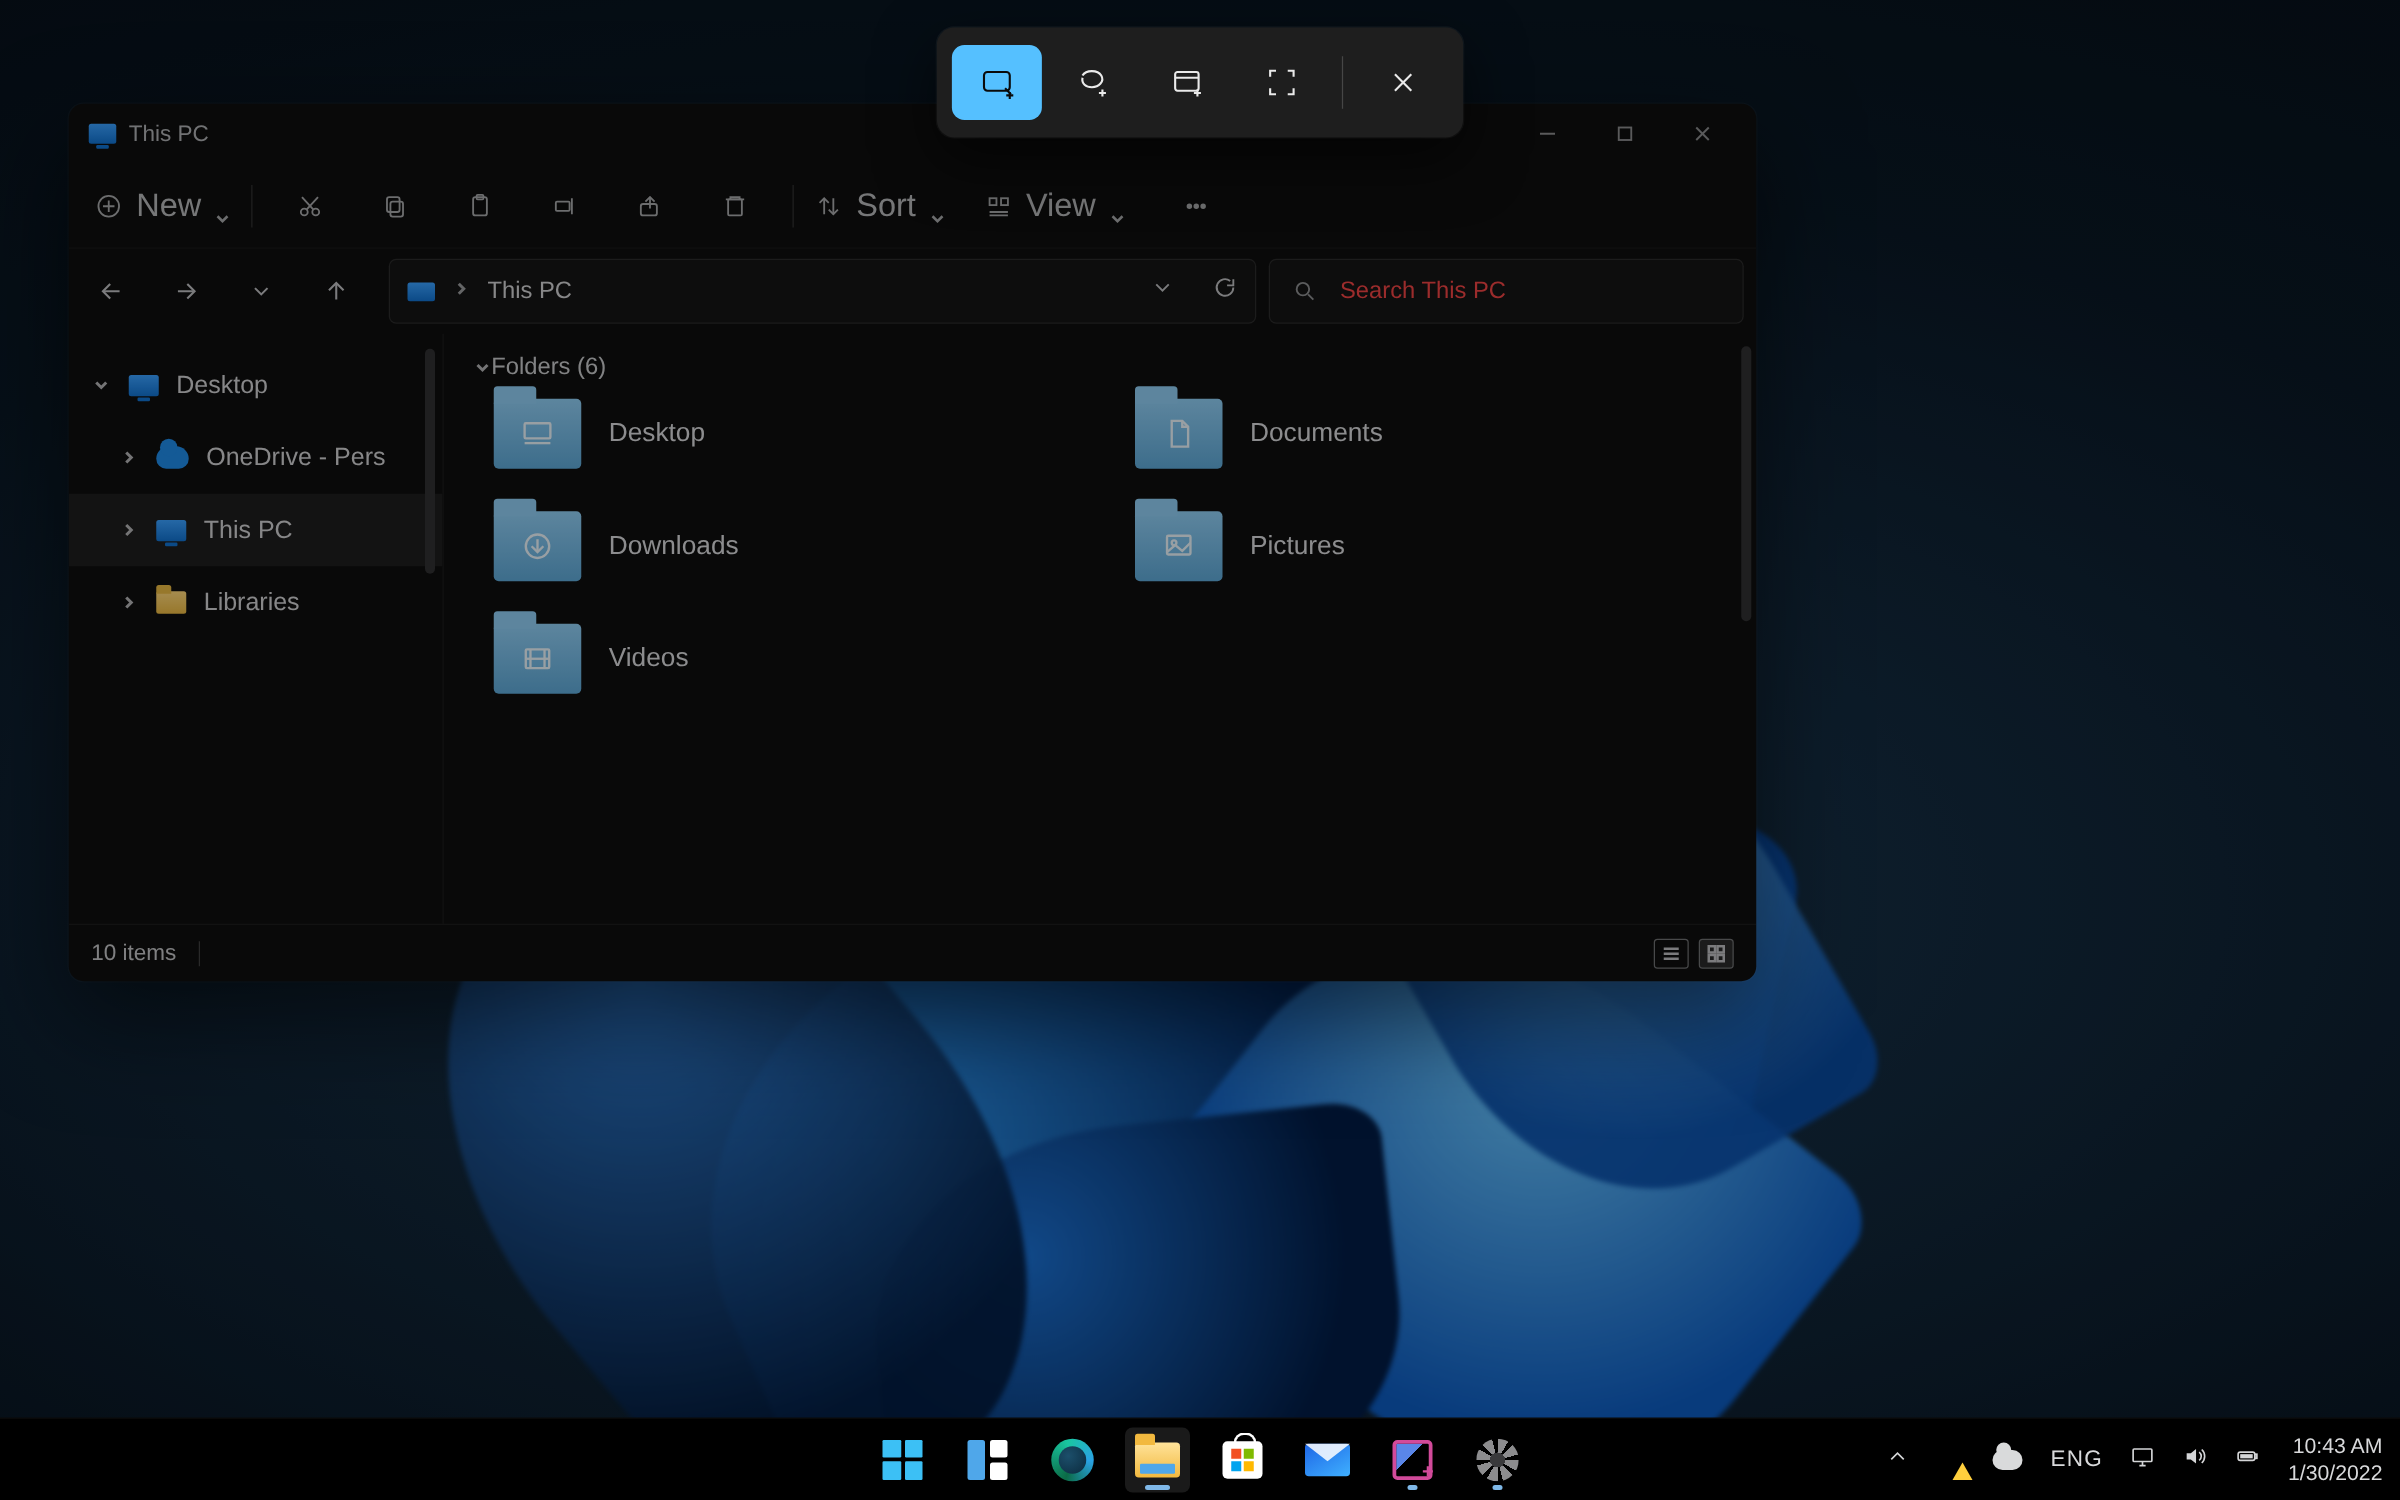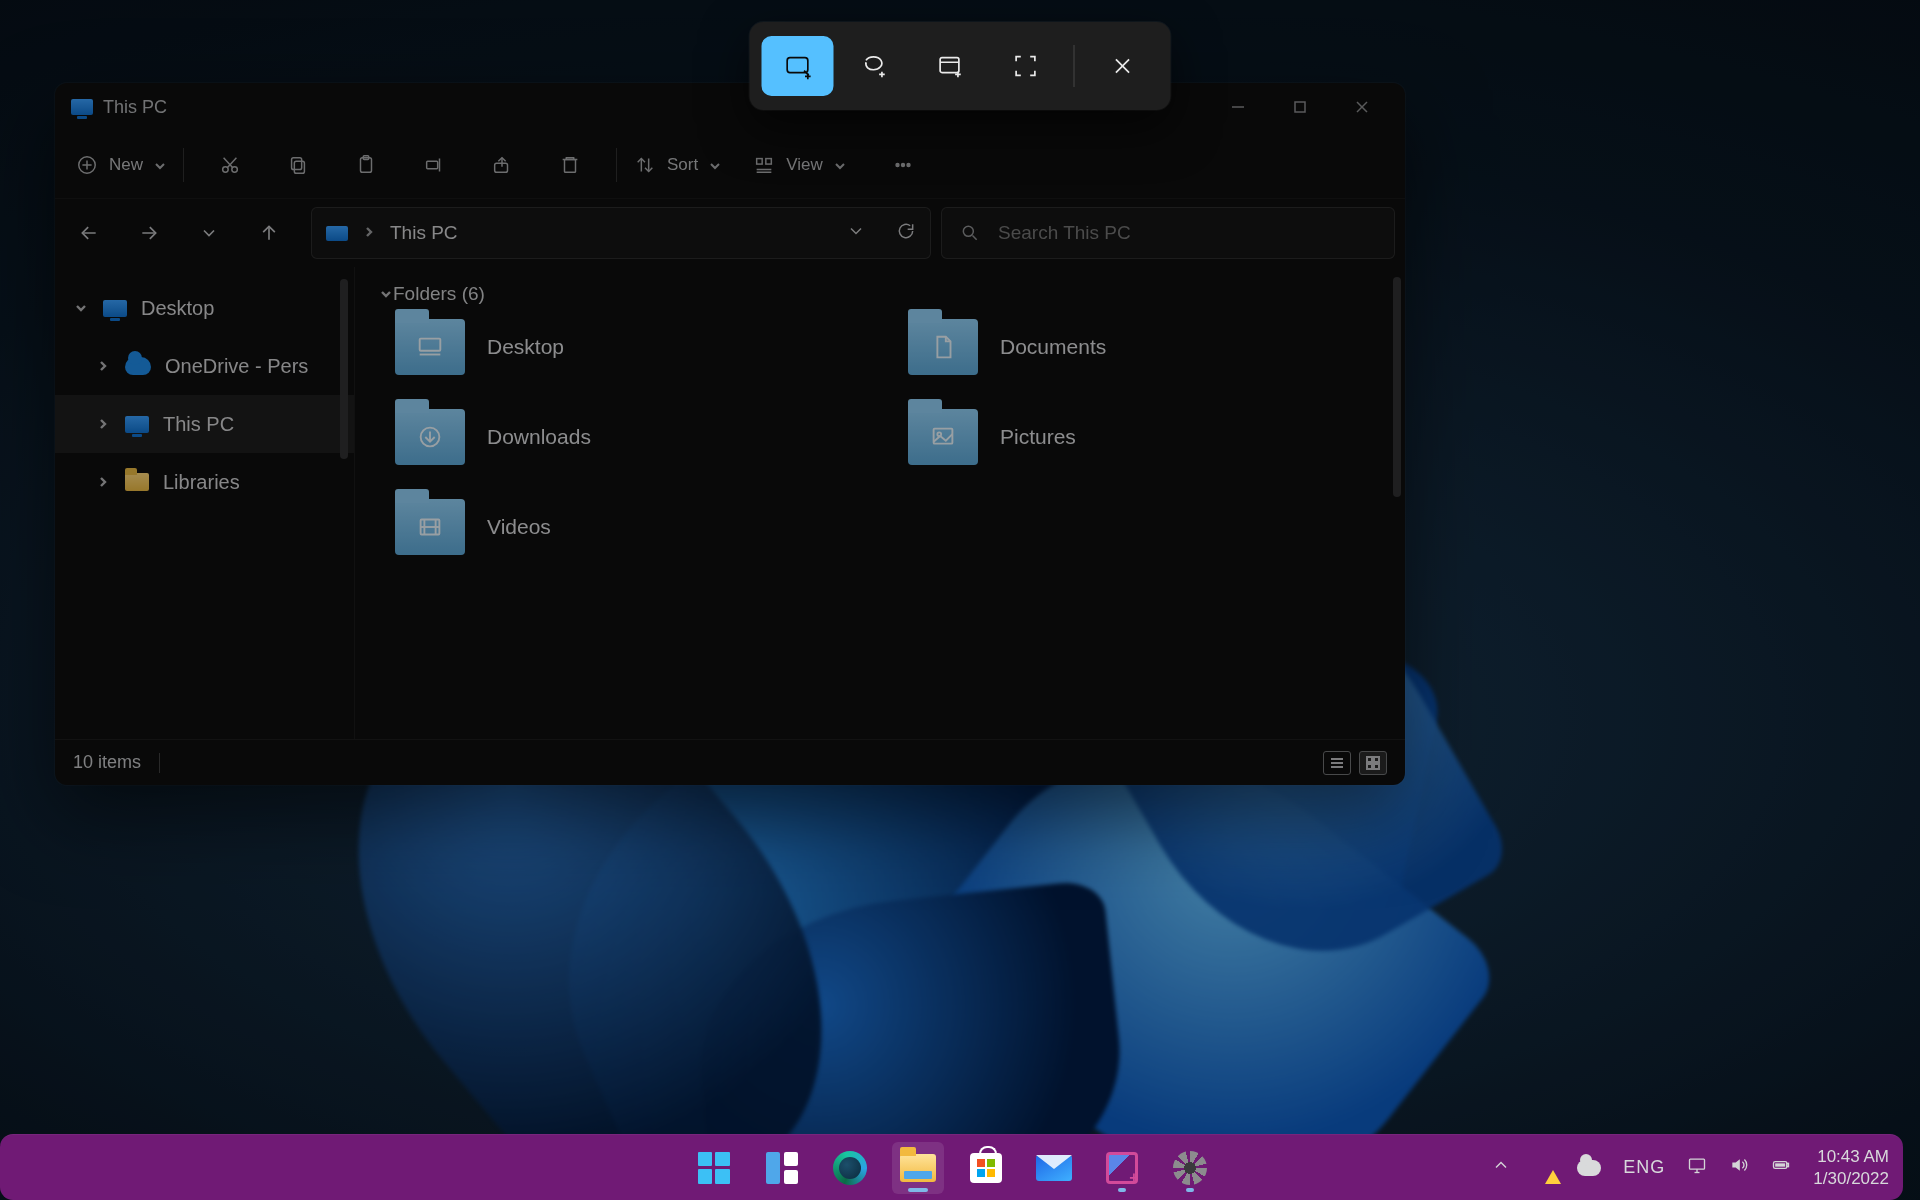--- a/index.html
+++ b/index.html
@@ -66,21 +66,21 @@
 
   .toolbar {
     height: 68px;
     display:flex; align-items:center;
     padding: 0 20px;
     gap: 10px;
     border-bottom:1px solid rgba(255,255,255,.04);
   }
   .tb-group { display:flex; align-items:center; gap: 44px; padding: 0 18px; }
   .tb-divider { width:1px; height:34px; background:rgba(255,255,255,.14); margin:0 6px; }
-  .tb-btn { display:flex; align-items:center; gap:10px; color:#b6b7b9; font-size:17px; }
+  .tb-btn { display:flex; align-items:center; gap:10px; color:#b6b7b9; font-size:26px; }
   .tb-icon { width:24px; height:24px; display:flex; align-items:center; justify-content:center; }
   .tb-icon svg { width:22px; height:22px; stroke:#a7a8aa; stroke-width:1.6; fill:none; }
   .chev-down { width:14px; height:14px; }
   .chev-down svg { width:14px; height:14px; stroke:#a7a8aa; stroke-width:2; fill:none; }
 
   .navrow {
     height: 68px;
     display:flex; align-items:center;
     padding: 0 10px;
     gap: 10px;
@@ -100,28 +100,28 @@
     gap: 14px;
     color:#cfcfd1;
     font-size:19px;
   }
   .addressbar .crumb-sep svg { width:14px; height:14px; stroke:#9a9b9d; stroke-width:2.4; fill:none; }
   .addressbar .pc-icon-sm { width:22px; height:15px; background:linear-gradient(#3aa0ff,#1272cf); border-radius:2px; position:relative; }
   .addressbar .tail { margin-left:auto; display:flex; gap:30px; }
   .addressbar .tail svg { width:20px; height:20px; stroke:#bdbec0; stroke-width:1.8; fill:none; }
 
   .searchbox {
-    width: 454px; height: 52px;
+    width: 380px; height: 52px;
     background:#141414;
     border:1px solid rgba(255,255,255,.10);
     border-radius:6px;
     display:flex; align-items:center;
     padding: 0 18px;
     gap: 18px;
-    color:#737373;
+    color:#ef4444;
     font-size:19px;
   }
   .searchbox svg { width:20px; height:20px; stroke:#8d8e90; stroke-width:1.8; fill:none; }
 
   .body { flex:1; display:flex; min-height:0; }
 
   .sidebar {
     width: 300px;
     border-right:1px solid rgba(255,255,255,.05);
     padding-top: 12px;
@@ -212,28 +212,27 @@
     display:flex; align-items:center; justify-content:center;
     color:#eaeaea;
   }
   .snip-btn.active { background:#55c0ff; color:#0a0a0a; }
   .snip-btn.active svg { stroke:#0a0a0a; }
   .snip-btn svg { width:30px; height:30px; stroke:#eaeaea; stroke-width:1.8; fill:none; }
   .snip-div { width:1px; height:42px; background:rgba(255,255,255,.18); margin:0 8px; }
 
   
   .taskbar {
-    position:absolute; left:0; right:17px; bottom:0;
+    position:absolute; left:0; right:0; bottom:0;
     height:66px;
-    background:#701a75;
+    background:#000000;
     border-top:1px solid rgba(255,255,255,.05);
     display:flex; align-items:center;
     z-index: 30;
     color:#d8d9db;
-    border-radius:13px;
   }
   .task-center { position:absolute; left:50%; transform:translateX(-50%); display:flex; align-items:center; gap:16px; }
   .task-item { width:52px; height:52px; border-radius:6px; display:flex; align-items:center; justify-content:center; position:relative; }
   .task-item.running::after { content:""; position:absolute; bottom:2px; left:50%; transform:translateX(-50%); width:8px; height:4px; background:#7fb8e8; border-radius:2px; }
   .task-item.active { background:rgba(255,255,255,.10); }
   .task-item.active::after { content:""; position:absolute; bottom:2px; left:50%; transform:translateX(-50%); width:20px; height:4px; background:#7fb8e8; border-radius:2px; }
 
   .ti-start { display:grid; grid-template-columns:1fr 1fr; grid-template-rows:1fr 1fr; gap:3px; width:32px; height:32px; }
   .ti-start span:nth-child(1){background:#3cc0f5;} .ti-start span:nth-child(2){background:#3cc0f5;} .ti-start span:nth-child(3){background:#3cc0f5;} .ti-start span:nth-child(4){background:#3cc0f5;}
   .ti-start span{border-radius:1px;}

